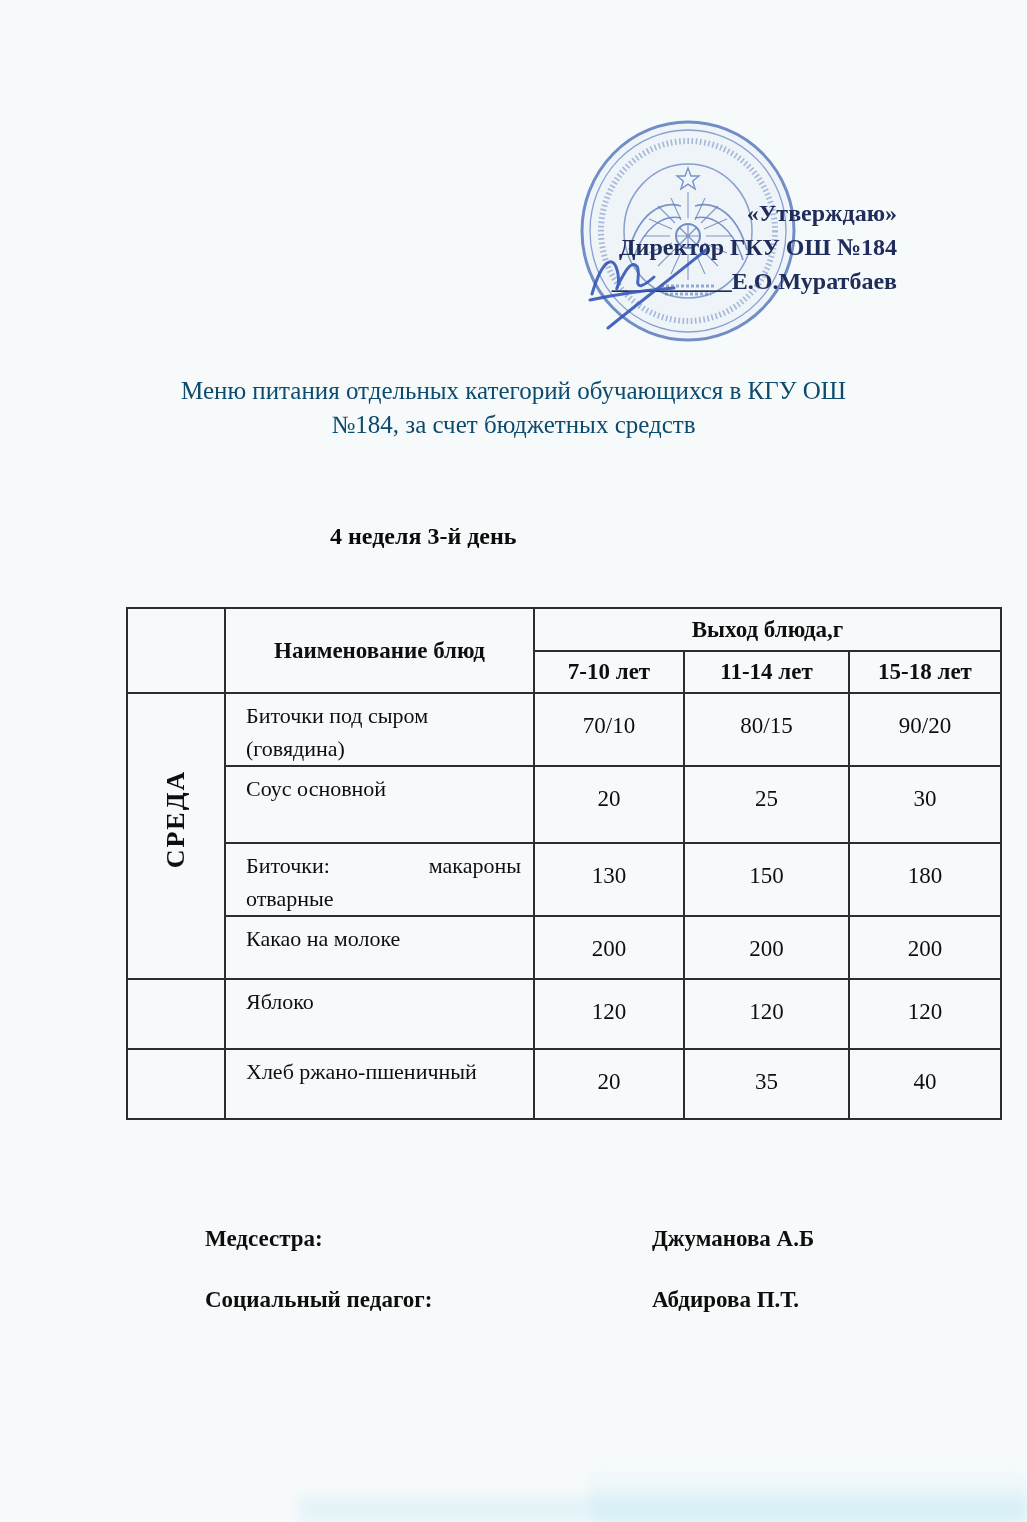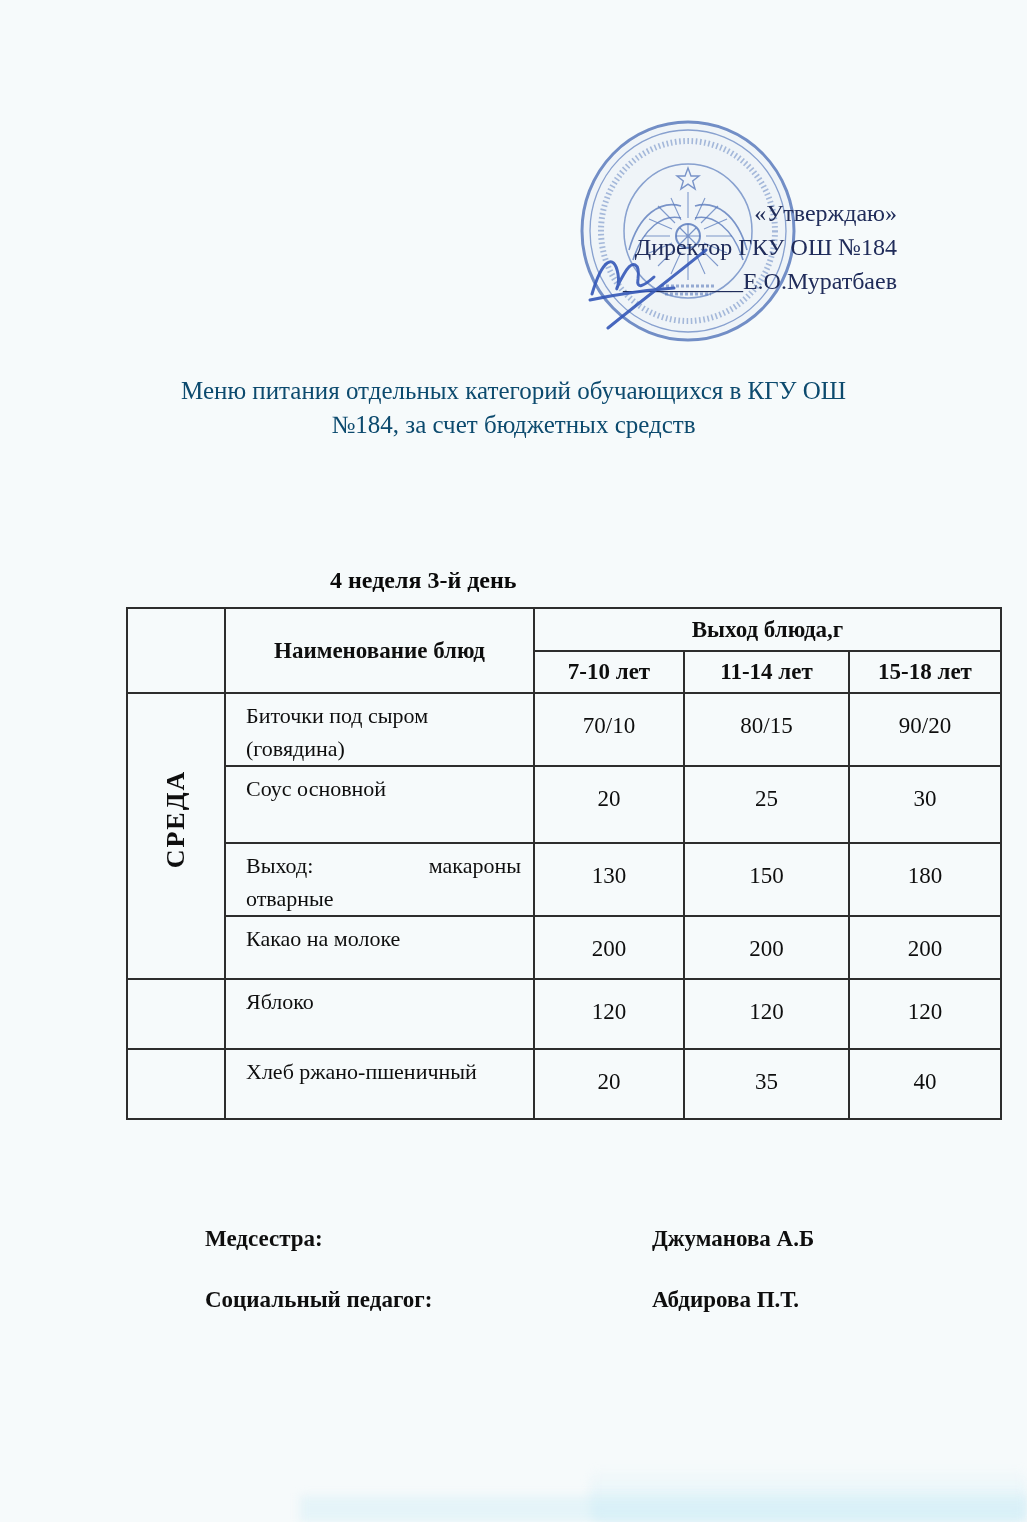--- a/index.html
+++ b/index.html
@@ -32,21 +32,21 @@
     height: 105px;
     z-index: 3;
   }
 
   
   .approval {
     position: absolute;
     top: 196px;
     right: 130px;
     text-align: right;
-    font-weight: normal;
+    font-weight: bold;
     font-size: 24px;
     line-height: 34px;
     color: var(--approval-color, #202c5a);
     z-index: 2;
     white-space: nowrap;
   }
   .approval .blank { letter-spacing: 0; }
 
   
   .title {
@@ -60,21 +60,20 @@
     line-height: 34px;
     color: #0c4a6e;
   }
   .subtitle {
     position: absolute;
     top: 523px;
     left: 330px;
     font-weight: bold;
     font-size: 24px;
     color: #0a0a0a;
-    margin-top: 44px;
   }
 
   
   .menu-table {
     position: absolute;
     left: 126px;
     top: 607px;
     width: 874px;
     border-collapse: collapse;
     table-layout: fixed;
@@ -248,21 +247,21 @@
           <td class="name-cell">
             <div class="name-line">Соус основной</div>
           </td>
           <td class="value-cell">20</td>
           <td class="value-cell">25</td>
           <td class="value-cell">30</td>
         </tr>
         <tr class="body-row row-2">
           <td class="name-cell">
             <div class="name-line split">
-              <span>Выход:</span>
+              <span>Биточки:</span>
               <span>макароны</span>
             </div>
             <div class="name-line">отварные</div>
           </td>
           <td class="value-cell">130</td>
           <td class="value-cell">150</td>
           <td class="value-cell">180</td>
         </tr>
         <tr class="body-row row-3">
           <td class="name-cell">

